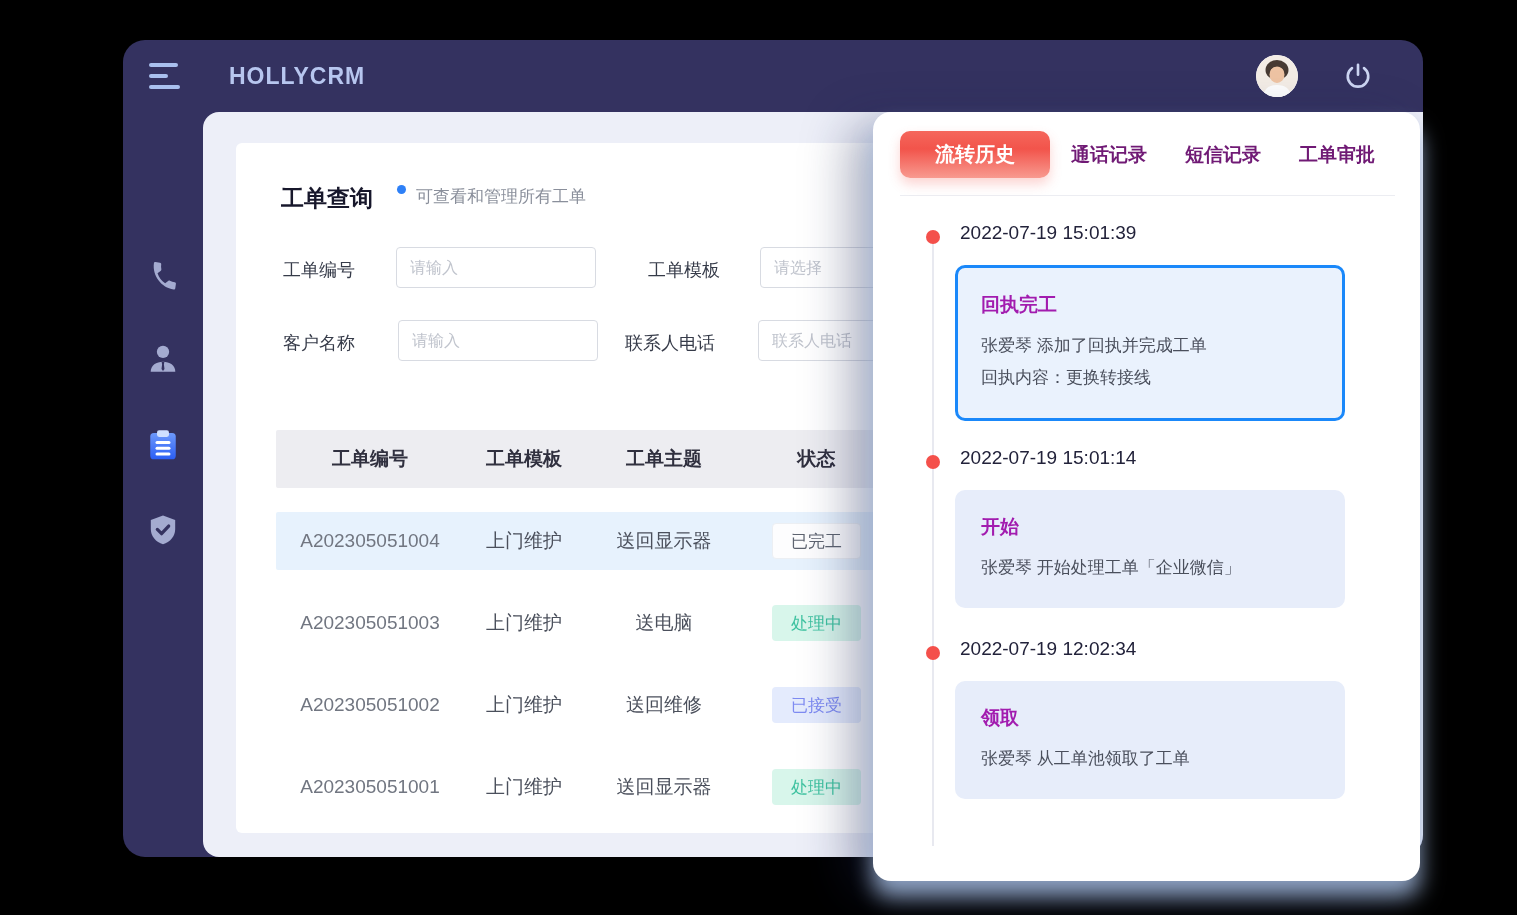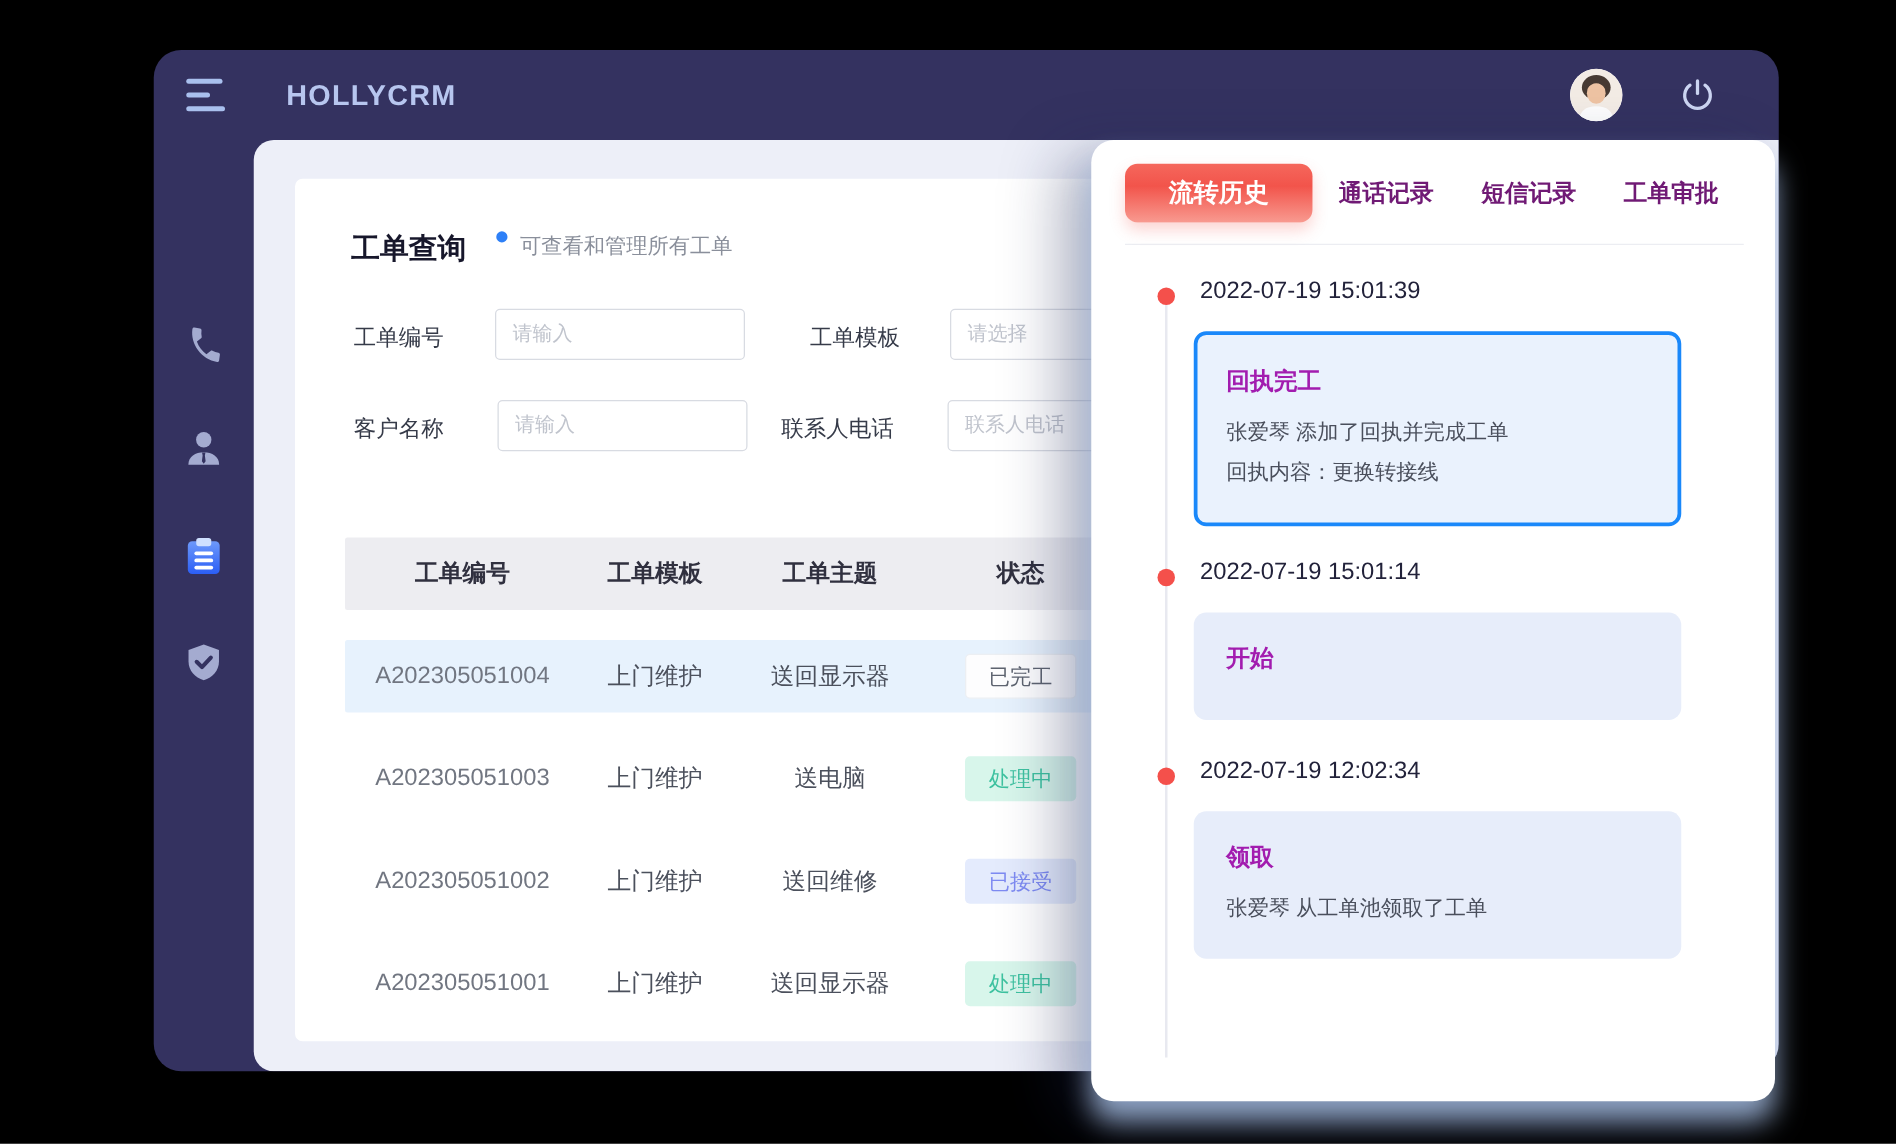--- a/index.html
+++ b/index.html
@@ -253,20 +253,21 @@
         <div class="t-title">回执完工</div>
         <div class="t-line">张爱琴 添加了回执并完成工单</div>
         <div class="t-line">回执内容：更换转接线</div>
       </div>
       <div class="t-head e2">
         <span class="t-dot"></span>
         <span class="t-time">2022-07-19 15:01:14</span>
       </div>
       <div class="t-card">
         <div class="t-title">开始</div>
+        <div class="t-line">张爱琴 开始处理工单「企业微信」</div>
       </div>
       <div class="t-head e3">
         <span class="t-dot"></span>
         <span class="t-time">2022-07-19 12:02:34</span>
       </div>
       <div class="t-card">
         <div class="t-title">领取</div>
         <div class="t-line">张爱琴 从工单池领取了工单</div>
       </div>
     </div>

